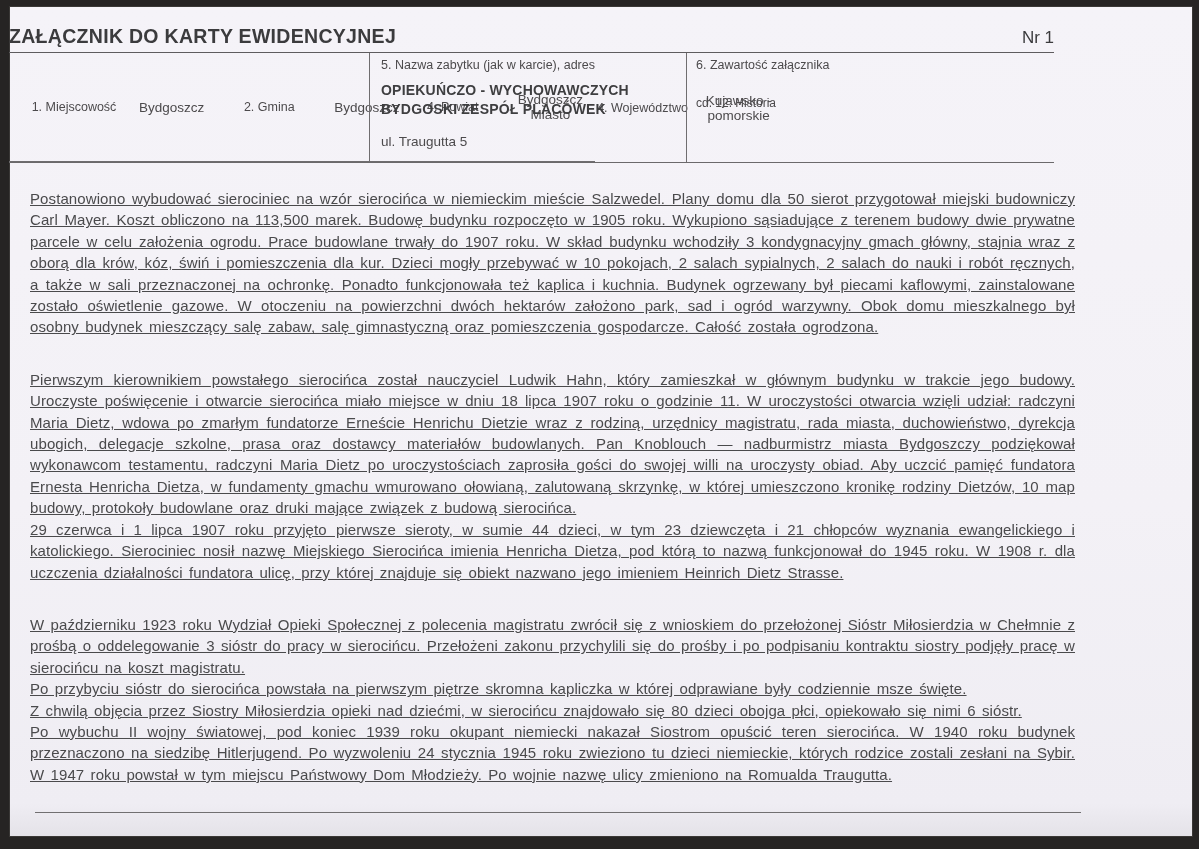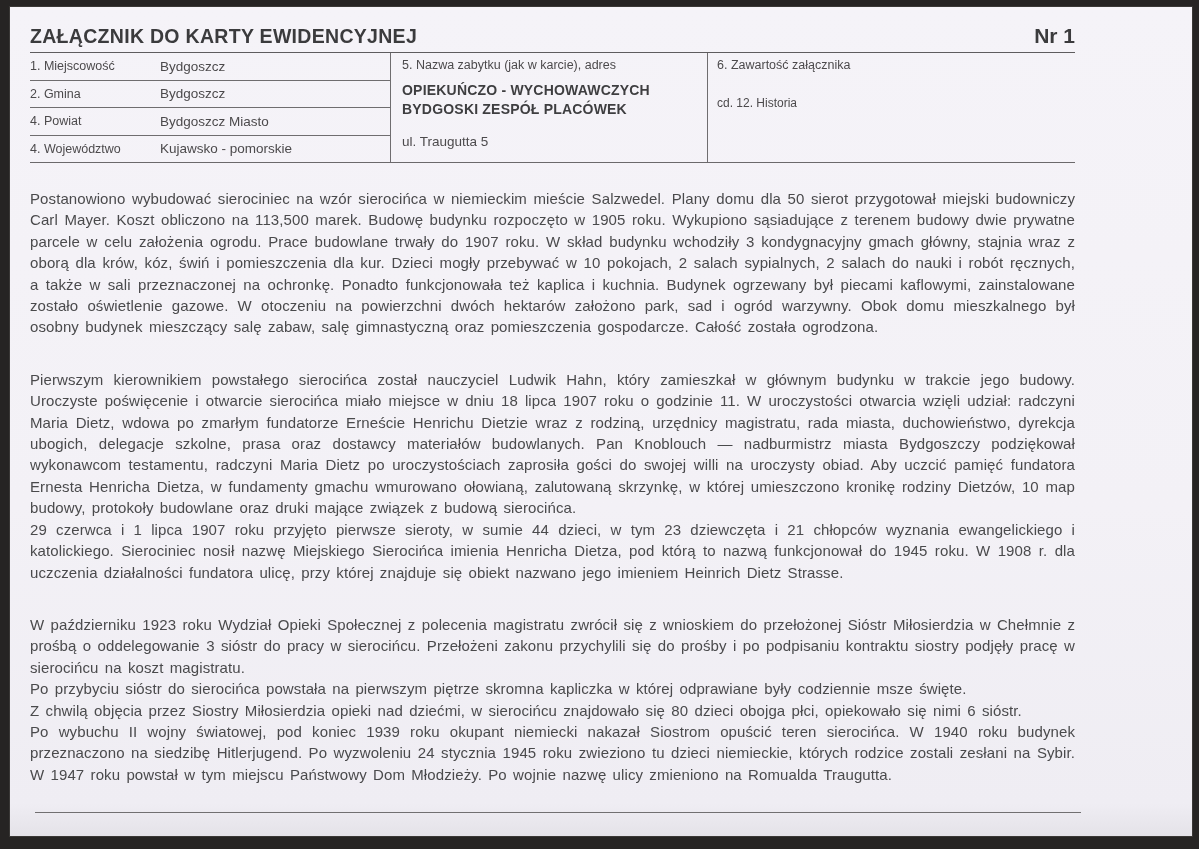--- a/index.html
+++ b/index.html
@@ -9,61 +9,61 @@
     position:relative;
     font-family:"Liberation Sans","DejaVu Sans",sans-serif;
     overflow:hidden;
   }
   .page {
     position:absolute; left:9px; top:6px; right:6px; bottom:12px;
     background:linear-gradient(180deg,#f5f3f8 0%,#f3f1f6 60%,#efedf3 96%,#e4e2e8 100%);
     color:#484848;
     box-shadow:0 0 0 1px #3a3836 inset;
   }
-  .content { margin-left:21px; width:1045px; }
+  .content { width:1045px; }
 
   
   .title-row {
     display:flex; justify-content:space-between; align-items:flex-end;
     height:46px; border-bottom:1px solid #5e5c5e;
   }
   .title-row h1 {
     margin:0; padding-bottom:4px;
     font-size:19.5px; font-weight:bold; letter-spacing:0.3px; color:#3b3b3d;
   }
-  .nr { font-size:21px; font-weight:bold; color:#3b3b3d; padding-bottom:4px; }
+  .nr { font-size:17px; font-weight:normal; color:#3b3b3d; padding-bottom:4px; }
 
   
   .form {
     display:flex; width:1045px; height:110px;
     border-bottom:1px solid #6b696b; box-sizing:border-box;
     color:#4c4a4c;
   }
-  .col-a { width:360px; display:flex; flex-direction:column; box-sizing:border-box; }
+  .col-a { width:360px; display:flex; box-sizing:border-box;text-align:center; }
   .col-a .row { flex:1; display:flex; align-items:center; border-bottom:1px solid #6f6d6f; }
   .col-a .row:last-child { border-bottom:none; }
   .col-a .lbl { width:130px; font-size:12.5px; }
   .col-a .val { font-size:13.5px; }
   .col-b {
     width:318px; box-sizing:border-box;
     border-left:1px solid #6f6d6f; border-right:1px solid #6f6d6f;
     padding:5px 10px 0 11px;
   }
   .col-c { flex:1; box-sizing:border-box; padding:5px 0 0 9px; }
   .small-lbl { font-size:12.5px; }
   .bold-name { margin-top:9px; font-size:14px; font-weight:bold; line-height:18.5px; letter-spacing:0.2px; color:#3e3e40; }
   .addr { margin-top:16px; font-size:13.5px; }
   .att-val { margin-top:24px; font-size:12px; }
 
   
   .body-text {
     margin:25px 0 0 21px; width:1045px;
     font-size:15px; line-height:21.4px;
     text-align:justify; color:#4a4a4c;
-    word-spacing:2px; letter-spacing:0.1px;
+    word-spacing:2px; letter-spacing:0.1px;text-decoration:underline;
   }
   .body-text p { margin:0; }
   .body-text p.gap { margin-top:31px; }
 
   .footer-rule {
     position:absolute; left:26px; top:806px; width:1046px; height:0;
     border-top:1px solid #716f71;
   }
 </style>
 </head>

